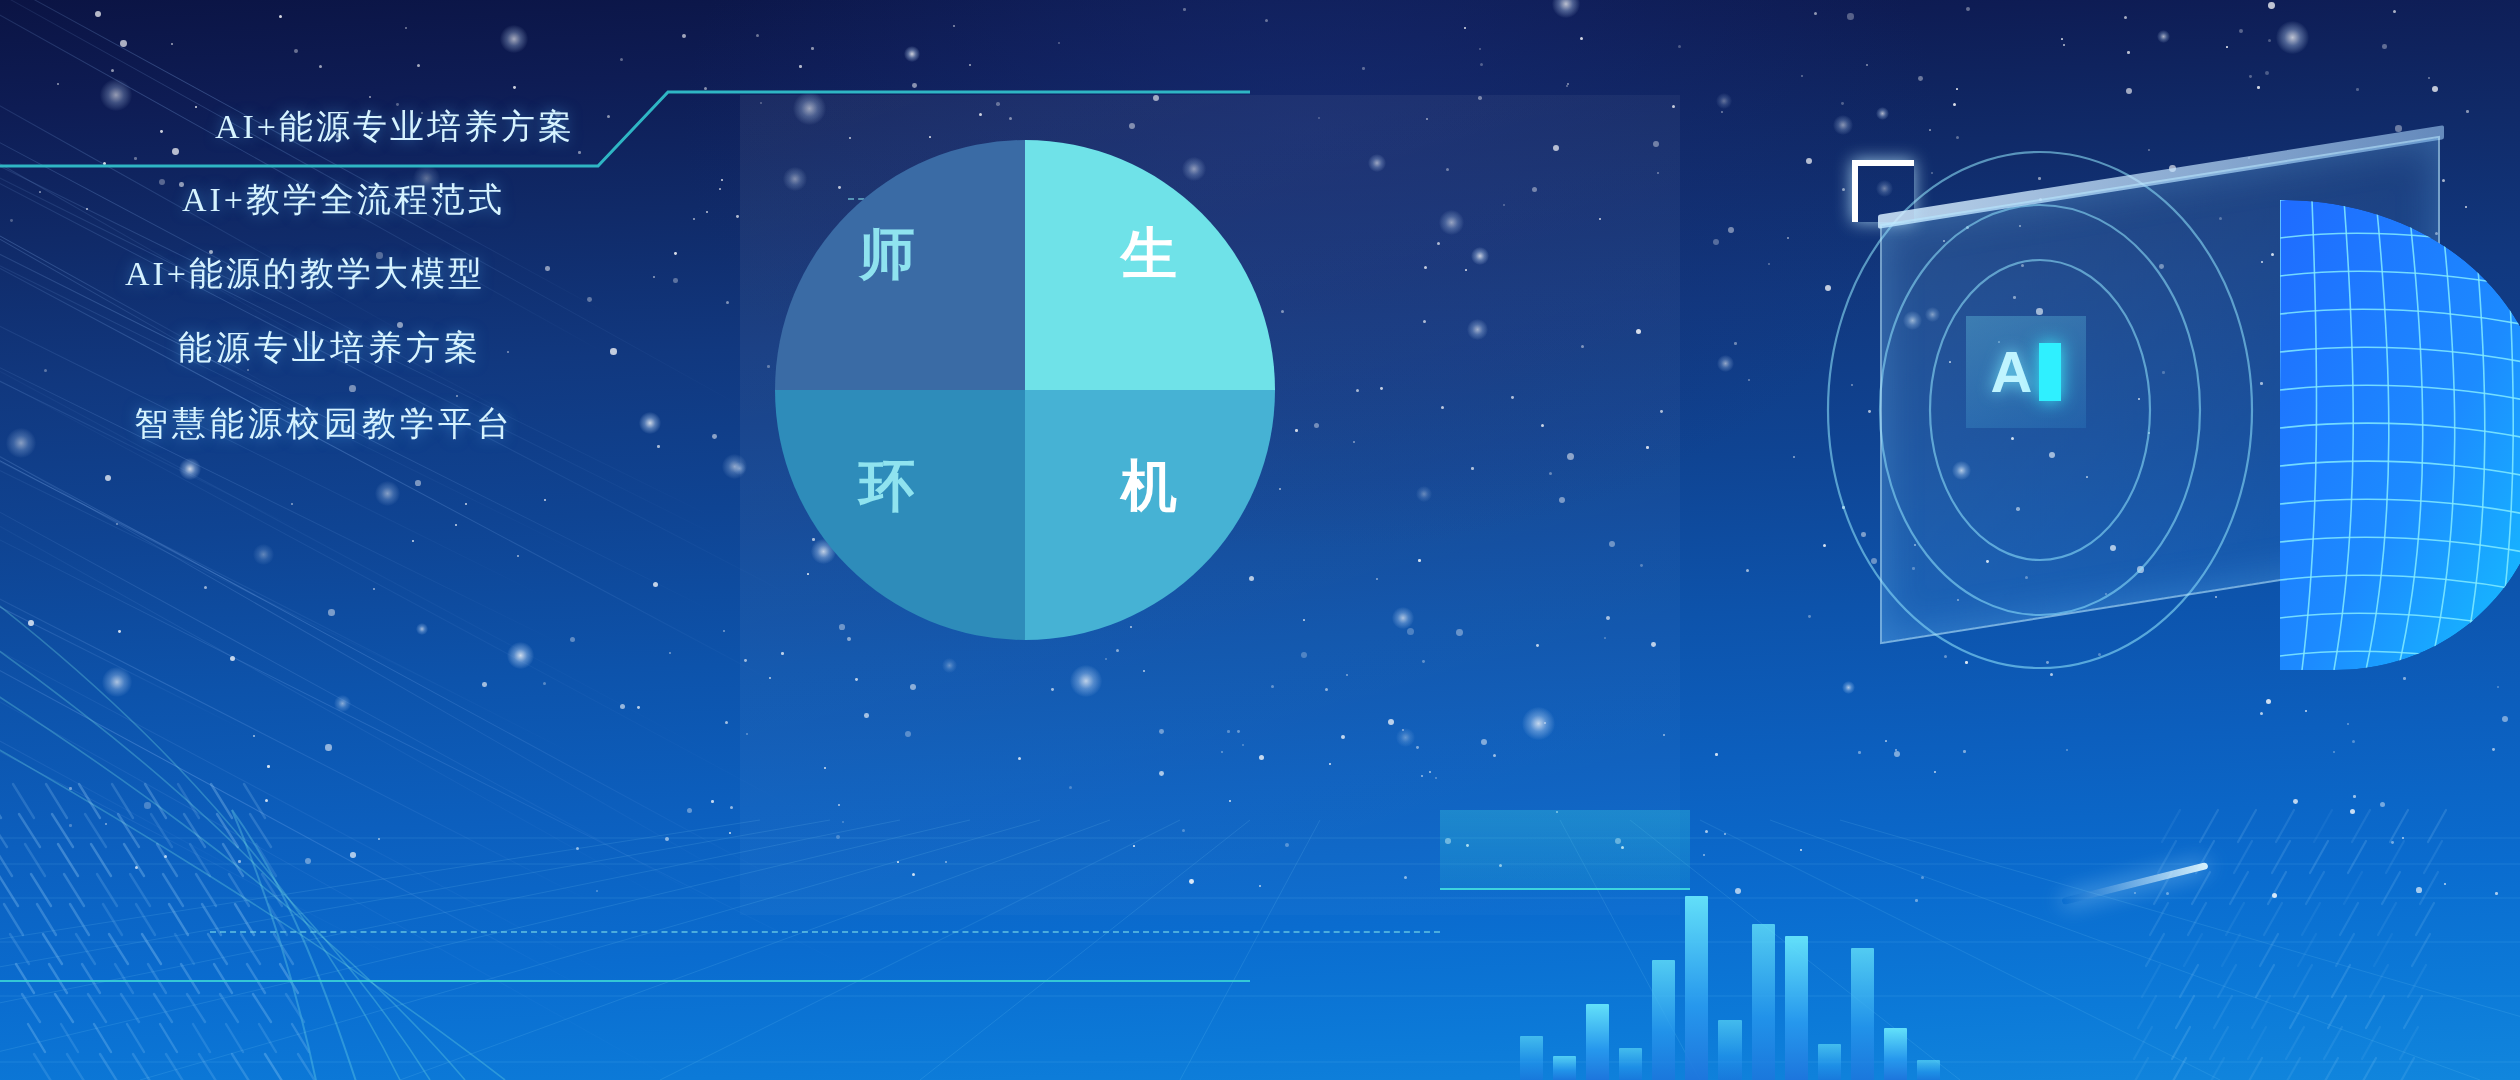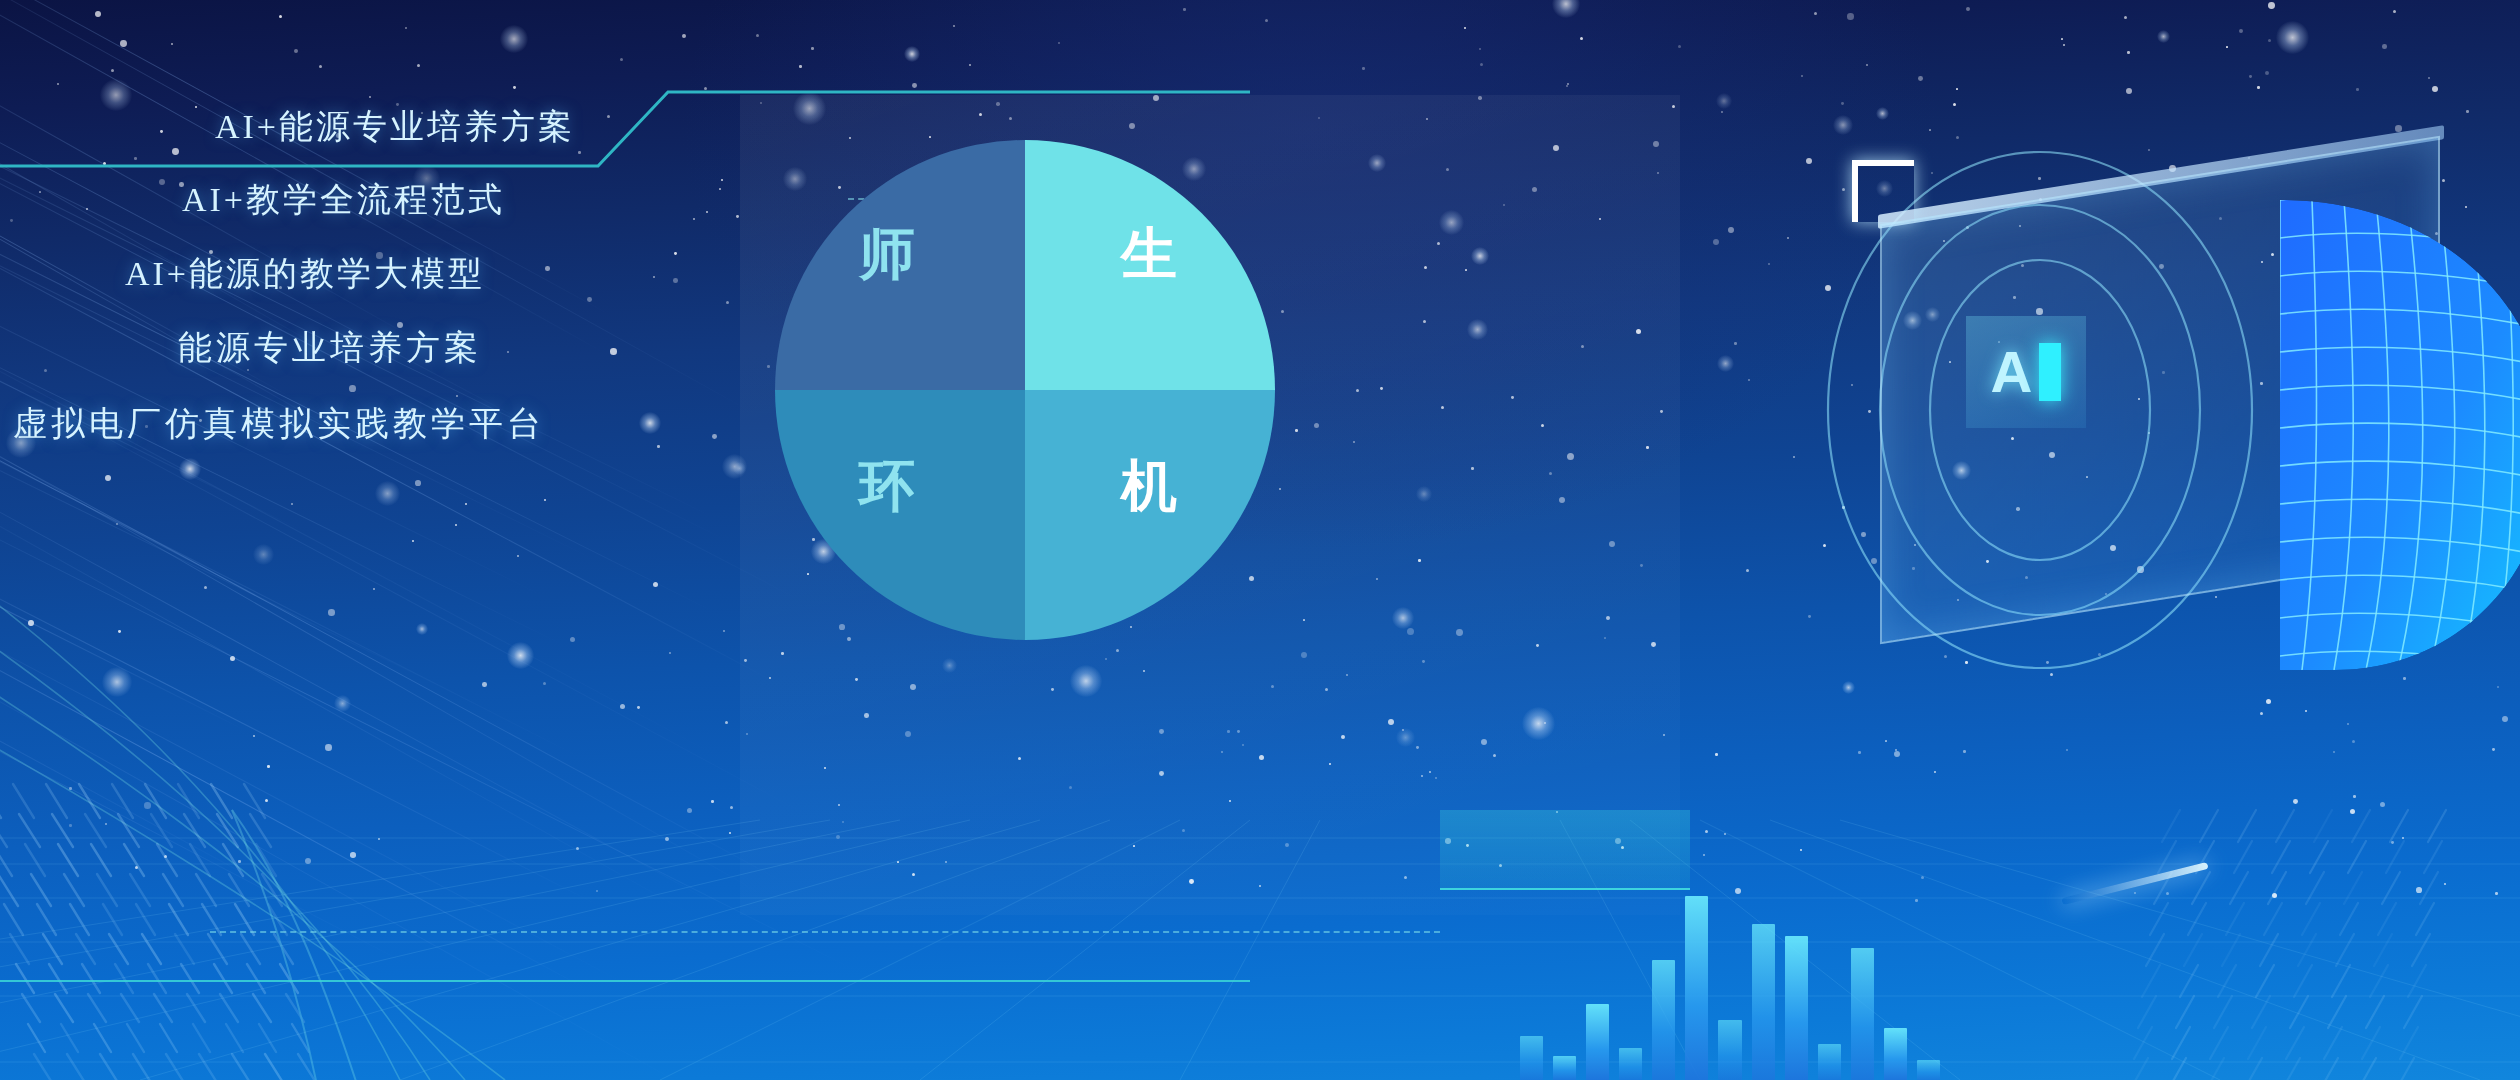--- a/index.html
+++ b/index.html
@@ -883,21 +883,21 @@
 
   <div class="comet" style="left:2060px;top:880px;"></div>
 
   <div class="panelrect"></div>
 
   <div class="labels">
     <div class="label" style="margin-right:385px;margin-bottom:39px;">AI+能源专业培养方案</div>
     <div class="label" style="margin-right:455px;margin-bottom:40px;">AI+教学全流程范式</div>
     <div class="label" style="margin-right:475px;margin-bottom:39px;">AI+能源的教学大模型</div>
     <div class="label sans" style="margin-right:478px;margin-bottom:42px;">能源专业培养方案</div>
-    <div class="label sans" style="margin-right:415px;">虚拟电厂仿真模拟实践教学平台</div>
+    <div class="label sans" style="margin-right:446px;margin-bottom:40px;">智慧能源校园教学平台</div>
   </div>
 
   <div class="wheel">
     <div class="quad q-tl"></div>
     <div class="quad q-tr"></div>
     <div class="quad q-bl"></div>
     <div class="quad q-br"></div>
 
     <div class="qlabel" style="left:84px;top:86px;color:#8fe3ef;">师</div>
     <div class="qlabel" style="left:346px;top:86px;color:#ffffff;">生</div>

